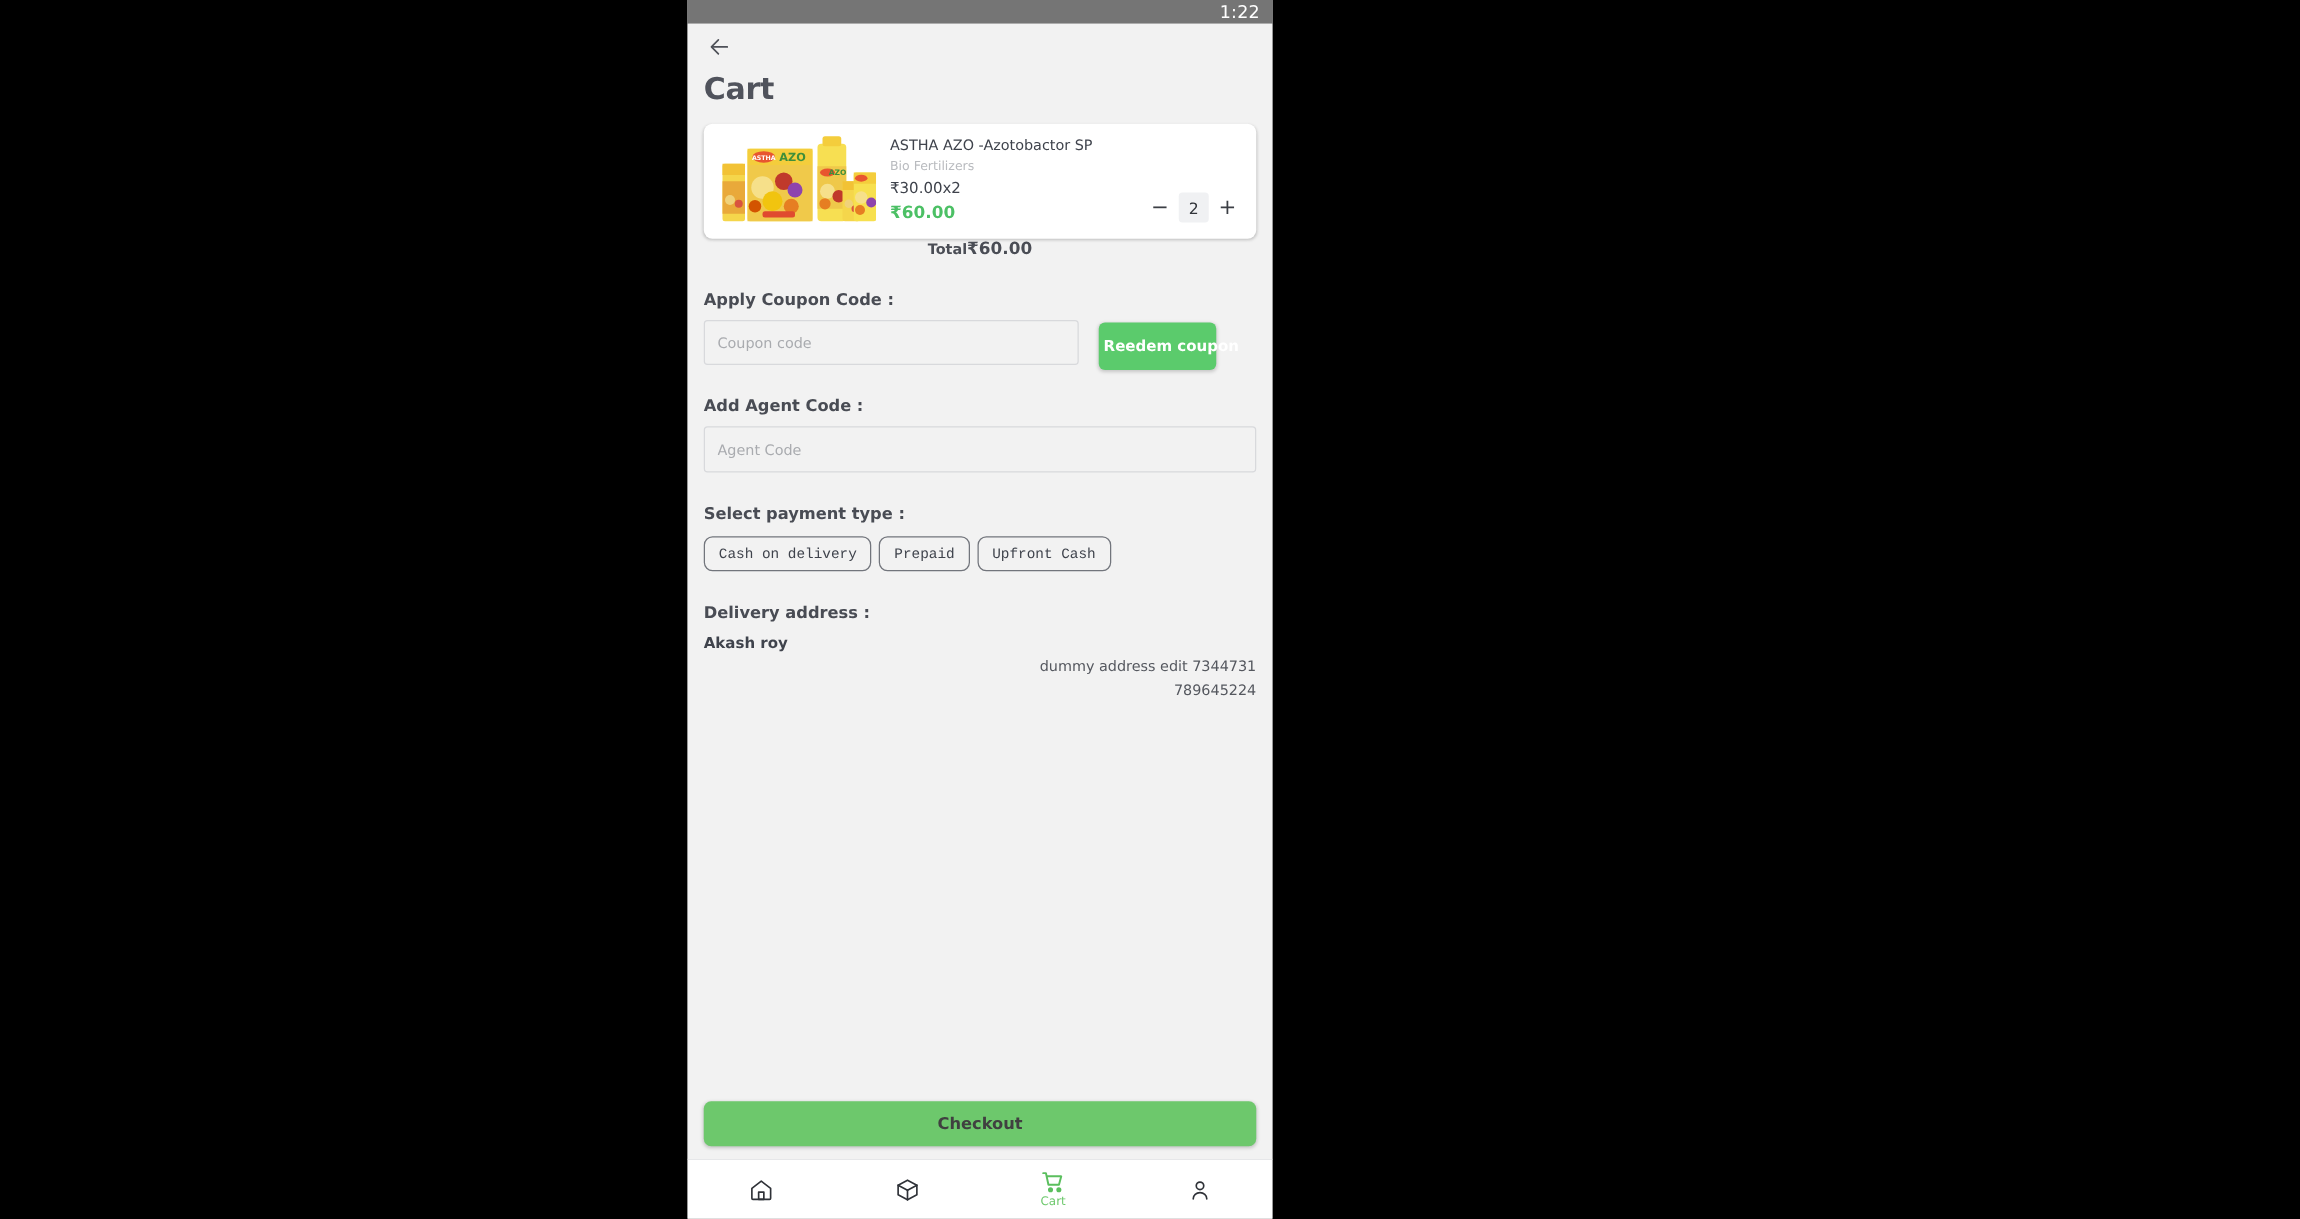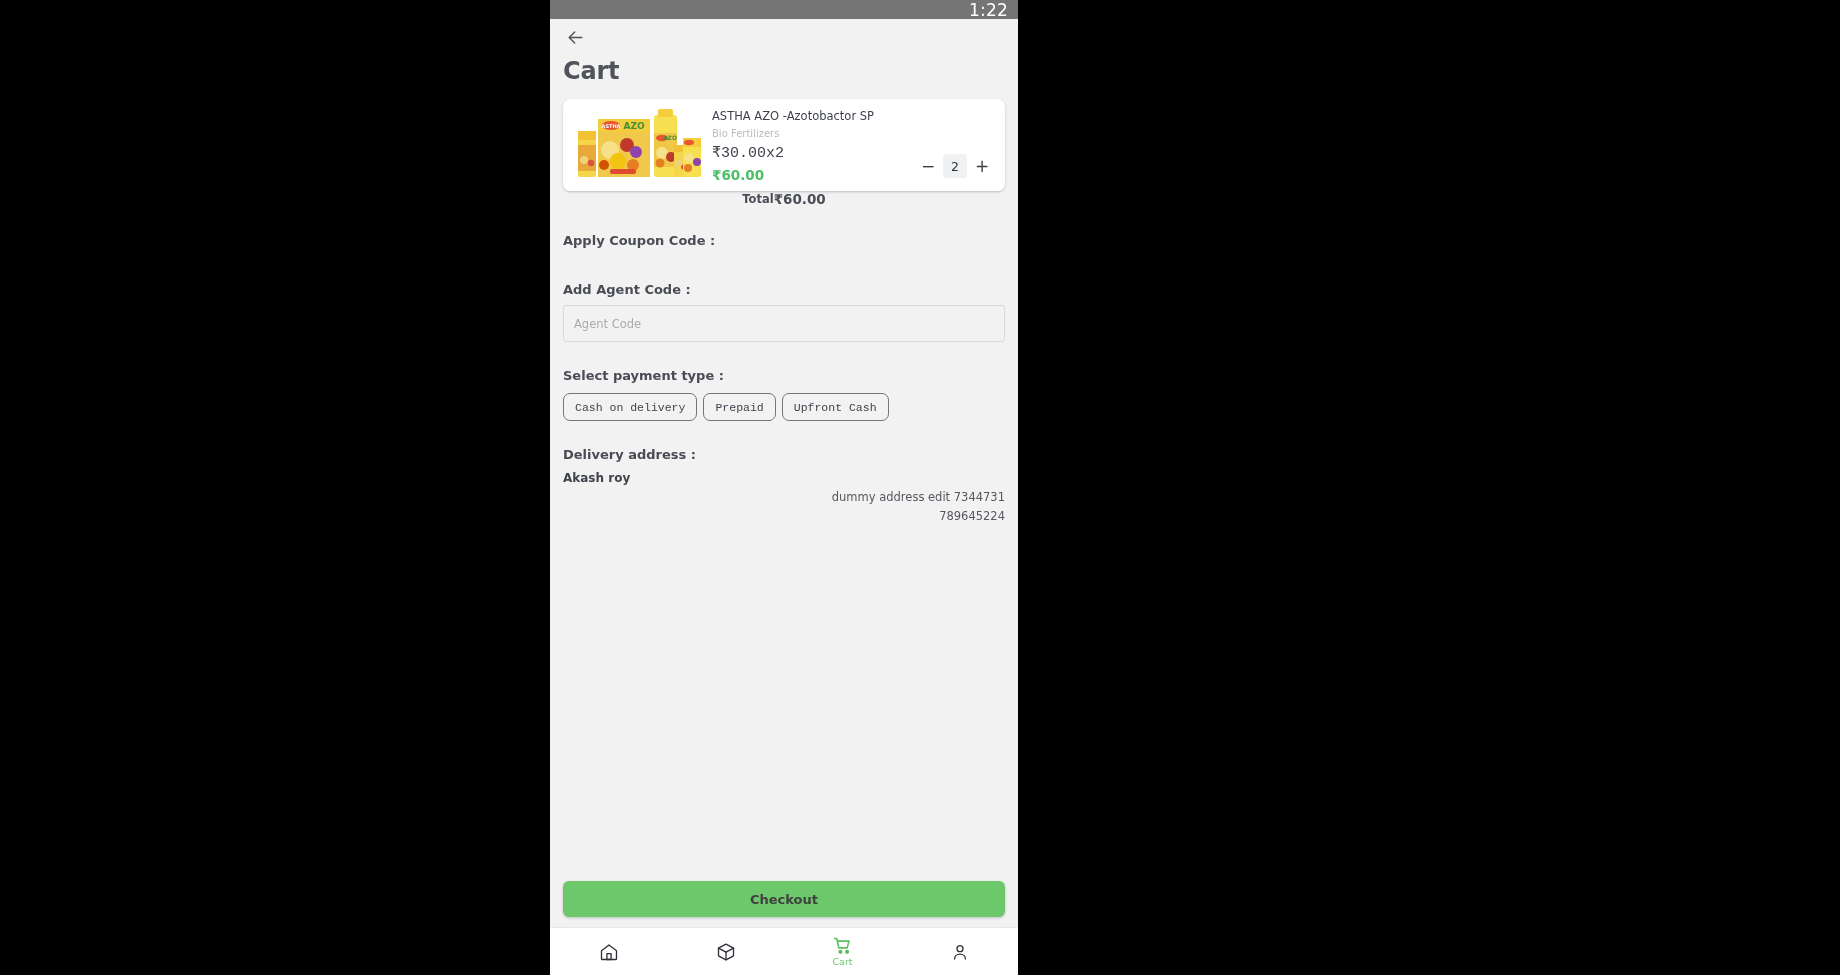--- a/index.html
+++ b/index.html
@@ -30,21 +30,21 @@
     height: 19px;
     background: #757575;
     display: flex;
     align-items: center;
     justify-content: flex-end;
     padding-right: 10px;
     flex: 0 0 auto;
   }
   .status-time {
     color: #ffffff;
-    font-size: 17px;
+    font-size: 14px;
     letter-spacing: .2px;
   }
 
   
   .app-body {
     flex: 1 1 auto;
     background: #f2f2f2;
     position: relative;
     display: flex;
     flex-direction: column;
@@ -119,24 +119,23 @@
     font-size: 11.5px;
     color: #3f434c;
     line-height: 1.2;
   }
   .item-cat {
     font-size: 10px;
     color: #b9bbbf;
     margin-top: 4px;
   }
   .item-unit {
-    font-size: 15px;
+    font-size: 12px;
     color: #3f434c;
     margin-top: 4px;
-    font-family: Liberation Mono, monospace;
   }
   .item-line-total {
     font-size: 13.5px;
     font-weight: bold;
     color: #4cc065;
     margin-top: 5px;
   }
 
   
   .qty {
@@ -419,20 +418,26 @@
           <button class="qty-btn">+</button>
         </div>
       </div>
 
       <div class="total-row">
         <span class="total-label">Total</span>
         <span class="total-value">₹60.00</span>
       </div>
 
       <div class="section-h">Apply Coupon Code :</div>
+      <div class="coupon-row">
+        <input id="coupon-input" class="text-input" type="text" placeholder="Coupon code" style="">
+        <button class="redeem-btn">
+          <span>Reedem coupon</span>
+        </button>
+      </div>
 
       <div class="section-h">Add Agent Code :</div>
       <input id="agent-input" class="text-input" type="text" placeholder="Agent Code" style="">
 
       <div class="section-h">Select payment type :</div>
       <div class="chips">
         <button class="chip">Cash on delivery</button>
         <button class="chip">Prepaid</button>
         <button class="chip">Upfront Cash</button>
       </div>

